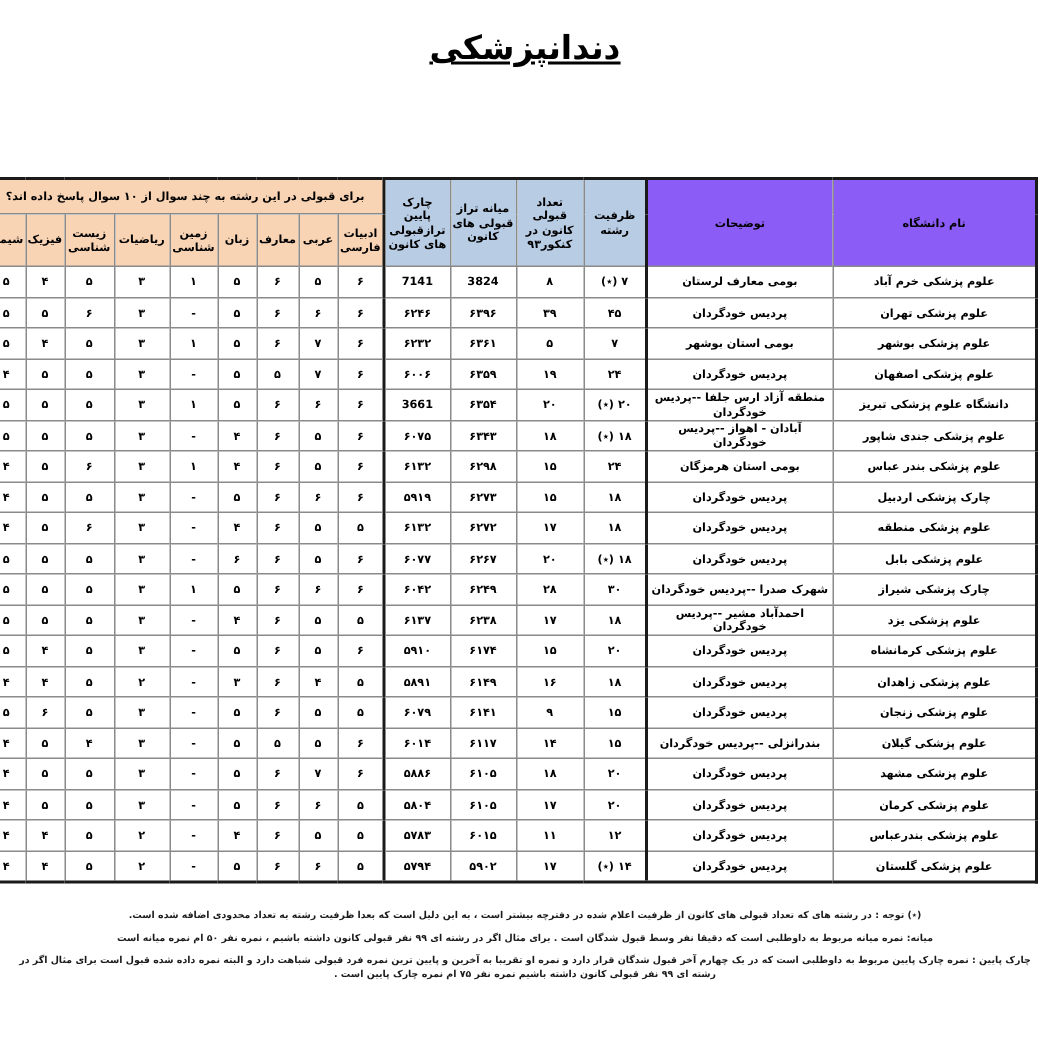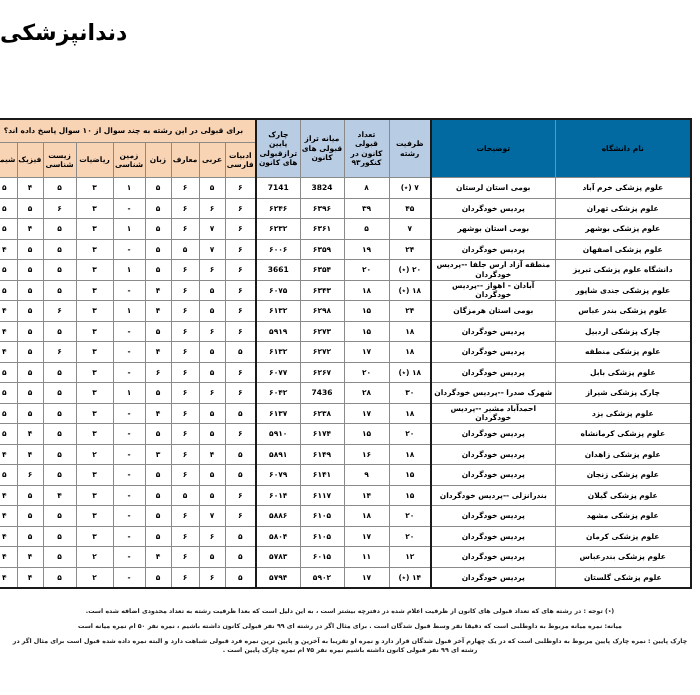--- a/index.html
+++ b/index.html
@@ -9,26 +9,27 @@
   }
   body {
     width: 700px;
     height: 695px;
     font-family: "DejaVu Sans", "Liberation Sans", sans-serif;
     color: #000000;
     overflow: hidden;
     position: relative;
   }
   .page-title {
-    text-align: left;
+    text-align: center;
     font-size: 22px;
     font-weight: bold;
     margin-top: 20px;
     margin-bottom: 0;
     letter-spacing: 0;
+    text-decoration: underline;
   }
   .table-wrap {
     position: absolute;
     top: 118px;
     left: 8px;
     width: 684px;
   }
   table.main {
     border-collapse: collapse;
     width: 684px;
@@ -56,21 +57,21 @@
     background: #f8d3b4;
     height: 34px;
     font-size: 7.5px;
   }
   .hdr-blue {
     background: #b8cce4;
     height: 56px;
     font-size: 7.5px;
   }
   .hdr-cyan {
-    background: #0369a1;
+    background: #8b5cf6;
     height: 56px;
     font-size: 8.5px;
   }
   
   .sep-right {
     border-right: 2px solid #1a1a1a !important;
   }
   .top-thick { border-top: 2px solid #1a1a1a !important; }
   .bot-thick { border-bottom: 2px solid #1a1a1a !important; }
   .outer-right { border-right: 2px solid #1a1a1a !important; }
@@ -148,21 +149,21 @@
         <td class="hdr-sub-quest">زمین شناسی</td>
         <td class="hdr-sub-quest">ریاضیات</td>
         <td class="hdr-sub-quest">زیست شناسی</td>
         <td class="hdr-sub-quest">فیزیک</td>
         <td class="hdr-sub-quest outer-left">شیمی</td>
       </tr>
     </thead>
     <tbody id="table-body">
         <tr>
           <td class="uni outer-right">علوم پزشکی خرم آباد</td>
-          <td class="desc">بومی استان لرستان</td>
+          <td class="desc">بومی معارف لرستان</td>
           <td class="num sep-right">۷ (٭)</td>
           <td class="num">۸</td>
           <td class="num">3824</td>
           <td class="num">7141</td>
           <td class="num sep-right">۶</td>
           <td class="num">۵</td>
           <td class="num">۶</td>
           <td class="num">۵</td>
           <td class="num">۱</td>
           <td class="num">۳</td>
@@ -321,21 +322,21 @@
           <td class="num">۳</td>
           <td class="num">۵</td>
           <td class="num">۵</td>
           <td class="num outer-left">۵</td>
         </tr>
         <tr>
           <td class="uni outer-right">چارک پزشکی شیراز</td>
           <td class="desc">شهرک صدرا --پردیس خودگردان</td>
           <td class="num sep-right">۳۰</td>
           <td class="num">۲۸</td>
-          <td class="num">7436</td>
+          <td class="num">۶۲۴۹</td>
           <td class="num">۶۰۴۲</td>
           <td class="num sep-right">۶</td>
           <td class="num">۶</td>
           <td class="num">۶</td>
           <td class="num">۵</td>
           <td class="num">۱</td>
           <td class="num">۳</td>
           <td class="num">۵</td>
           <td class="num">۵</td>
           <td class="num outer-left">۵</td>

